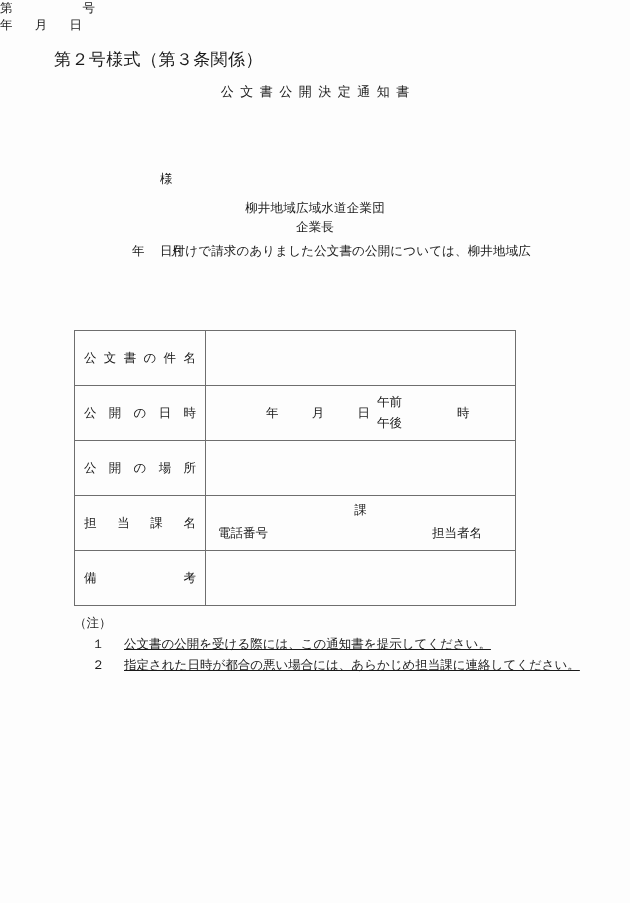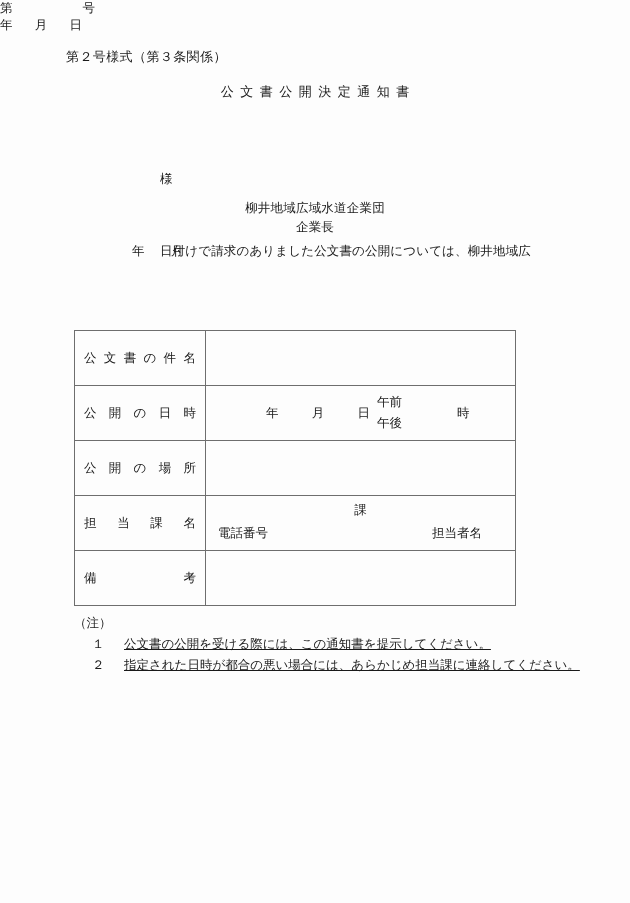--- a/index.html
+++ b/index.html
@@ -21,22 +21,22 @@
     position: absolute;
     inset: 0;
     background: #fdfdfd;
   }
 
   
   .abs { position: absolute; white-space: pre; }
 
   
   #form-number {
-    left: 66px; top: 48px;
-    font-size: 13px;
+    left: 54px; top: 48px;
+    font-size: 17px;
     letter-spacing: 0.4px;
   }
 
   #doc-title {
     left: 0; right: 0; top: 83px;
     text-align: center;
     font-size: 13px;
     letter-spacing: 6.5px;
     text-indent: 6.5px;
   }

